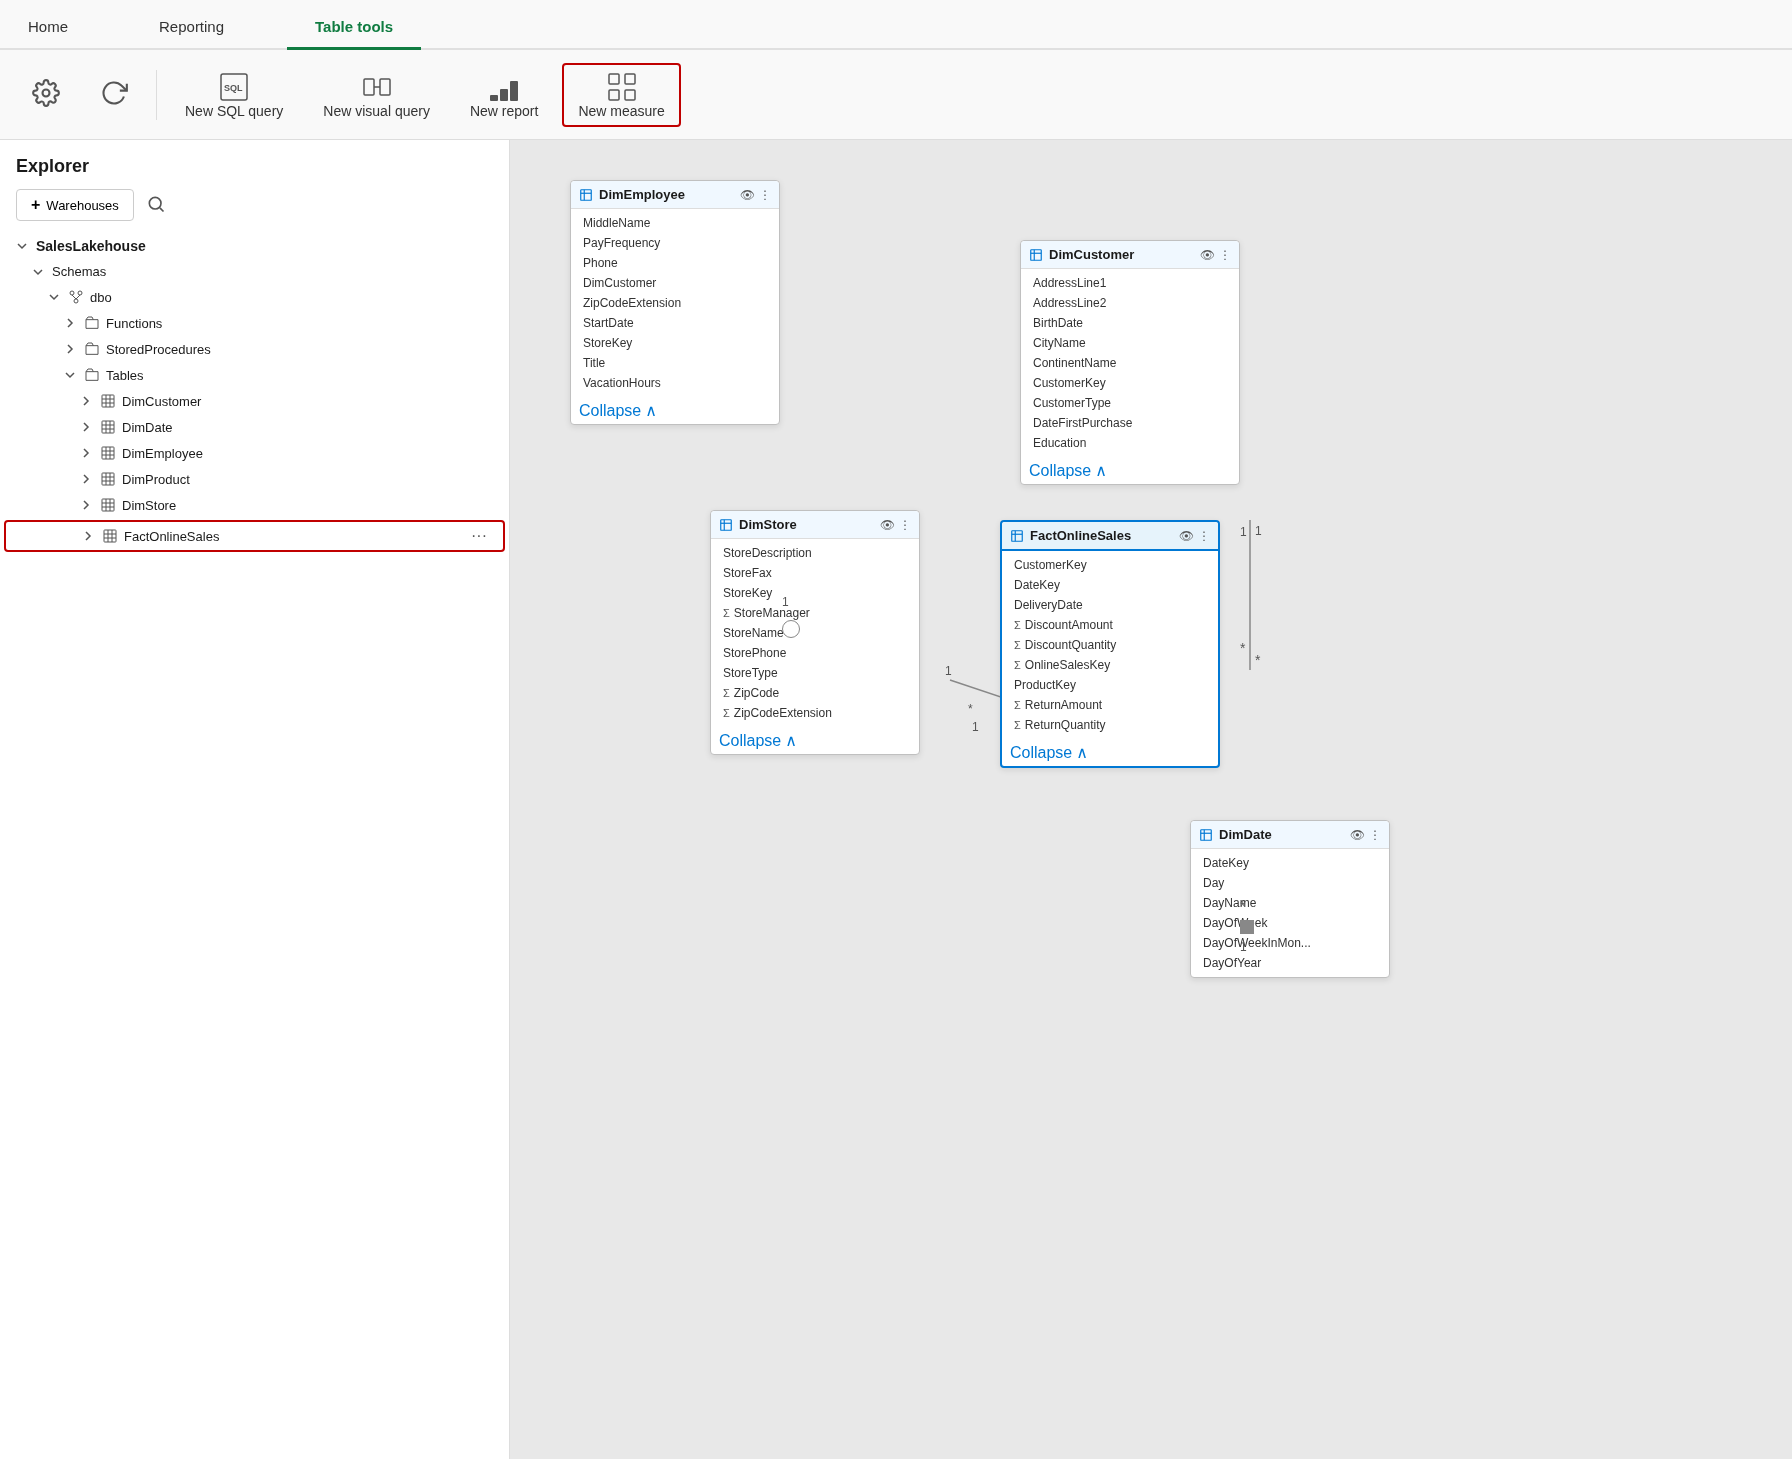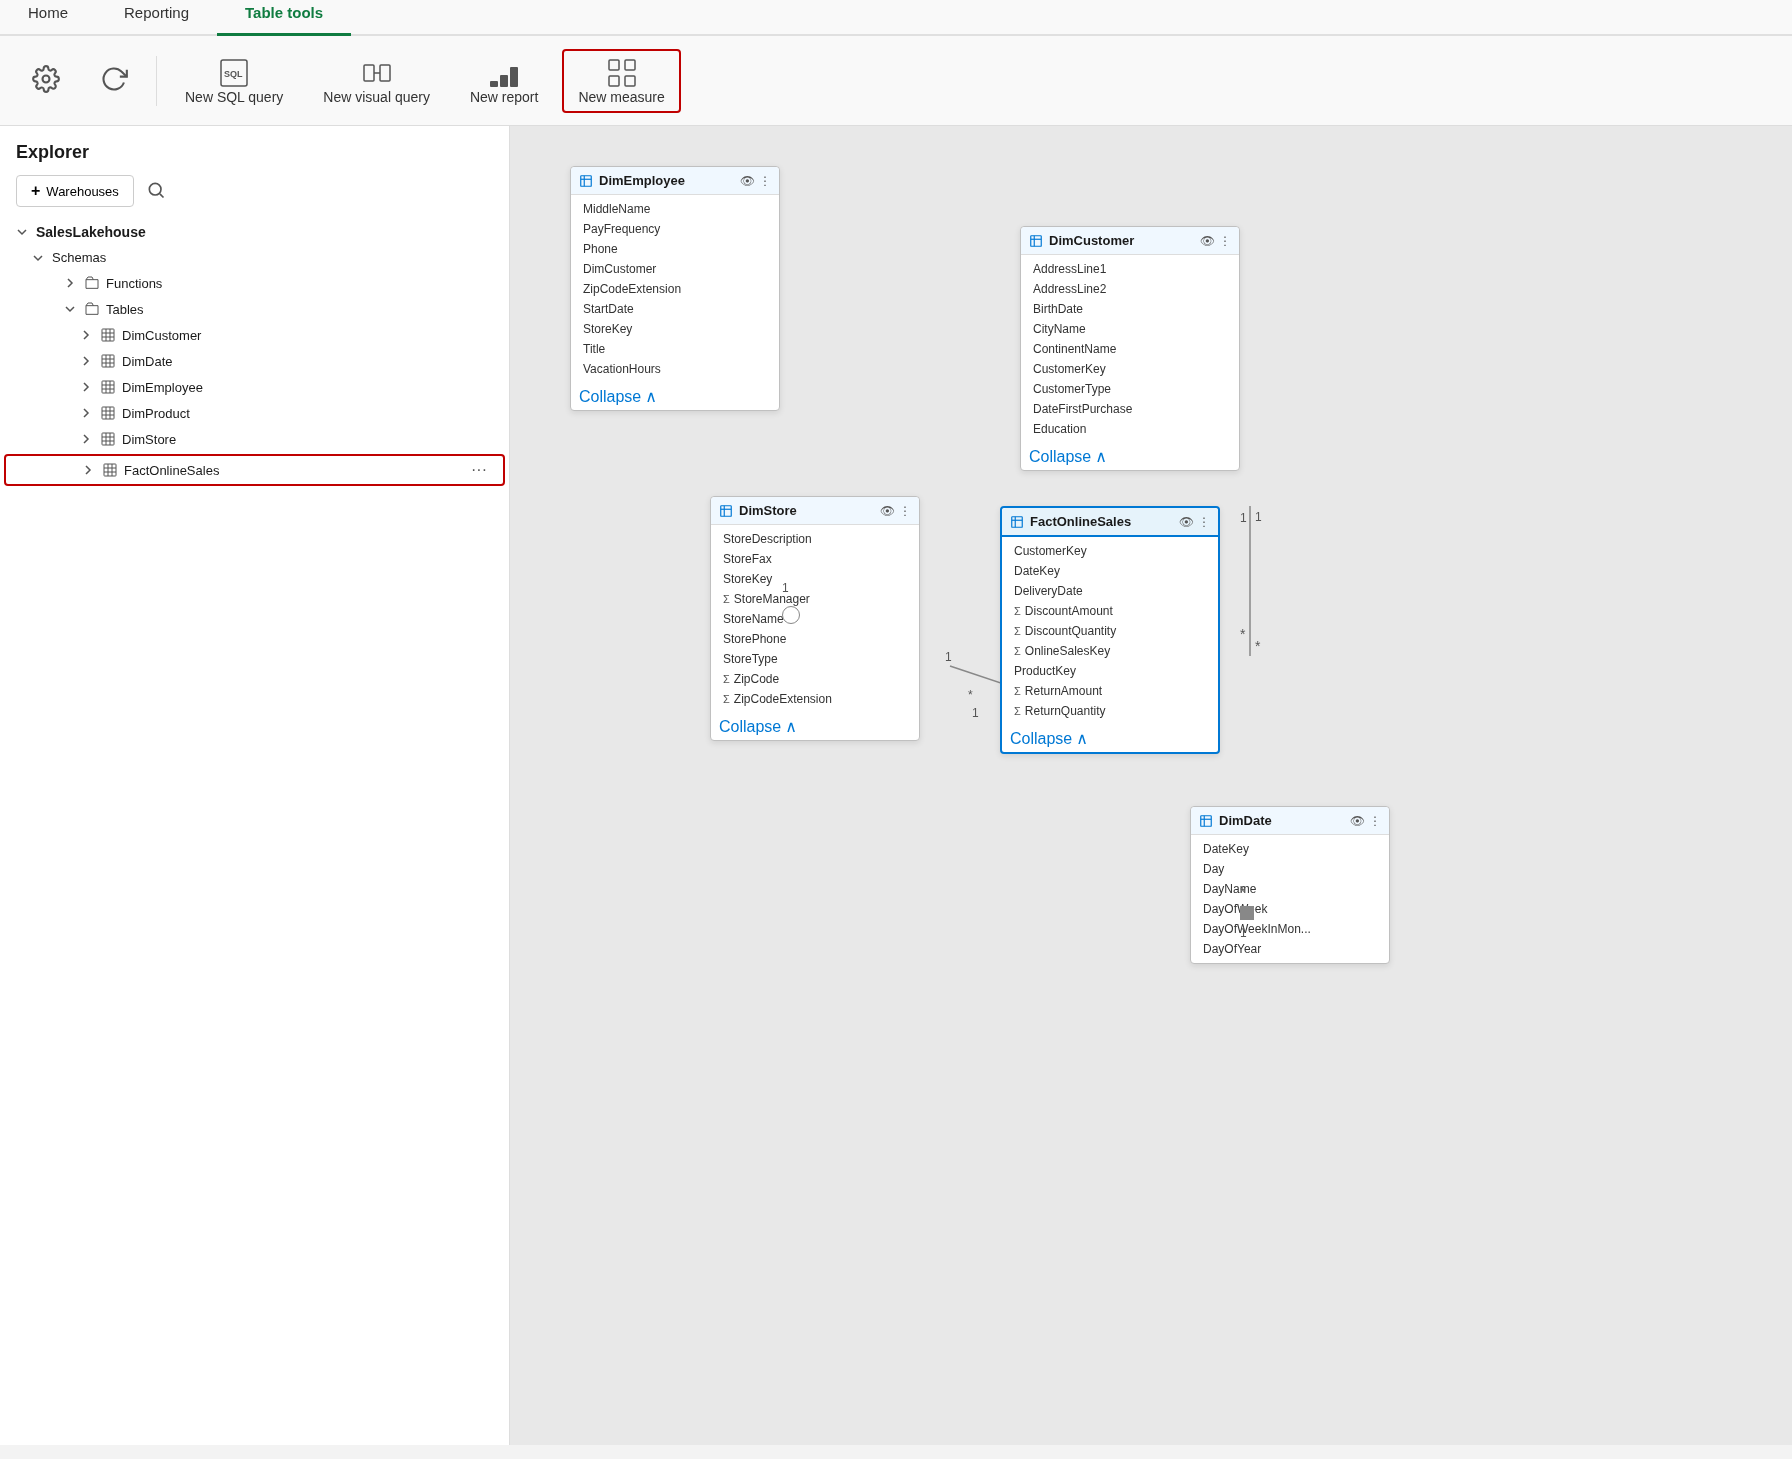--- a/index.html
+++ b/index.html
@@ -5,21 +5,22 @@
     * { box-sizing: border-box; margin: 0; padding: 0; }
     body { font-family: 'Segoe UI', Arial, sans-serif; font-size: 13px; background: #f3f3f3; overflow: hidden; width: 1792px; height: 1459px; }
 
     
     .top-tabs {
       display: flex;
       align-items: flex-end;
       background: #f9f9f9;
       border-bottom: 2px solid #e0e0e0;
       padding: 0 0 0 0;
-      height: 36px;
+      height: 50px;
+      gap: 35px;
     }
     .tab {
       padding: 14px 28px 12px 28px;
       font-size: 15px;
       cursor: pointer;
       color: #333;
       border-bottom: 3px solid transparent;
       margin-bottom: -2px;
     }
     .tab.active {
@@ -335,34 +336,61 @@
 
       <div class="tree-item indent-2">
         <span class="chevron">
           <svg width="12" height="12" viewBox="0 0 12 12">
               <path d="M2 4l4 4 4-4" stroke="#555" stroke-width="1.5" fill="none"></path>
             </svg>
         </span>
         <span>Schemas</span>
       </div>
 
+      <div class="tree-item indent-3">
+        <span class="chevron">
+          <svg width="12" height="12" viewBox="0 0 12 12">
+              <path d="M2 4l4 4 4-4" stroke="#555" stroke-width="1.5" fill="none"></path>
+            </svg>
+        </span>
+        <svg width="16" height="16" viewBox="0 0 24 24" fill="none" stroke="#555" stroke-width="1.5">
+          <circle cx="6" cy="6" r="3"></circle>
+          <circle cx="18" cy="6" r="3"></circle>
+          <circle cx="12" cy="18" r="3"></circle>
+          <line x1="6" y1="9" x2="12" y2="15"></line>
+          <line x1="18" y1="9" x2="12" y2="15"></line>
+        </svg>
+        <span>dbo</span>
+      </div>
 
       <div class="tree-item indent-4">
         <span class="chevron">
           <svg width="12" height="12" viewBox="0 0 12 12">
               <path d="M4 2l4 4-4 4" stroke="#555" stroke-width="1.5" fill="none"></path>
             </svg>
         </span>
         <svg width="16" height="16" viewBox="0 0 24 24" fill="none" stroke="#555" stroke-width="1.5">
           <path d="M3 7h18v13H3z"></path>
             <path d="M3 7l3-4h6l2 4"></path>
         </svg>
         <span>Functions</span>
       </div>
 
+      <div class="tree-item indent-4">
+        <span class="chevron">
+          <svg width="12" height="12" viewBox="0 0 12 12">
+              <path d="M4 2l4 4-4 4" stroke="#555" stroke-width="1.5" fill="none"></path>
+            </svg>
+        </span>
+        <svg width="16" height="16" viewBox="0 0 24 24" fill="none" stroke="#555" stroke-width="1.5">
+          <path d="M3 7h18v13H3z"></path>
+            <path d="M3 7l3-4h6l2 4"></path>
+        </svg>
+        <span>StoredProcedures</span>
+      </div>
 
       <div class="tree-item indent-4">
         <span class="chevron">
           <svg width="12" height="12" viewBox="0 0 12 12">
               <path d="M2 4l4 4 4-4" stroke="#555" stroke-width="1.5" fill="none"></path>
             </svg>
         </span>
         <svg width="16" height="16" viewBox="0 0 24 24" fill="none" stroke="#555" stroke-width="1.5">
           <path d="M3 7h18v13H3z"></path>
             <path d="M3 7l3-4h6l2 4"></path>

